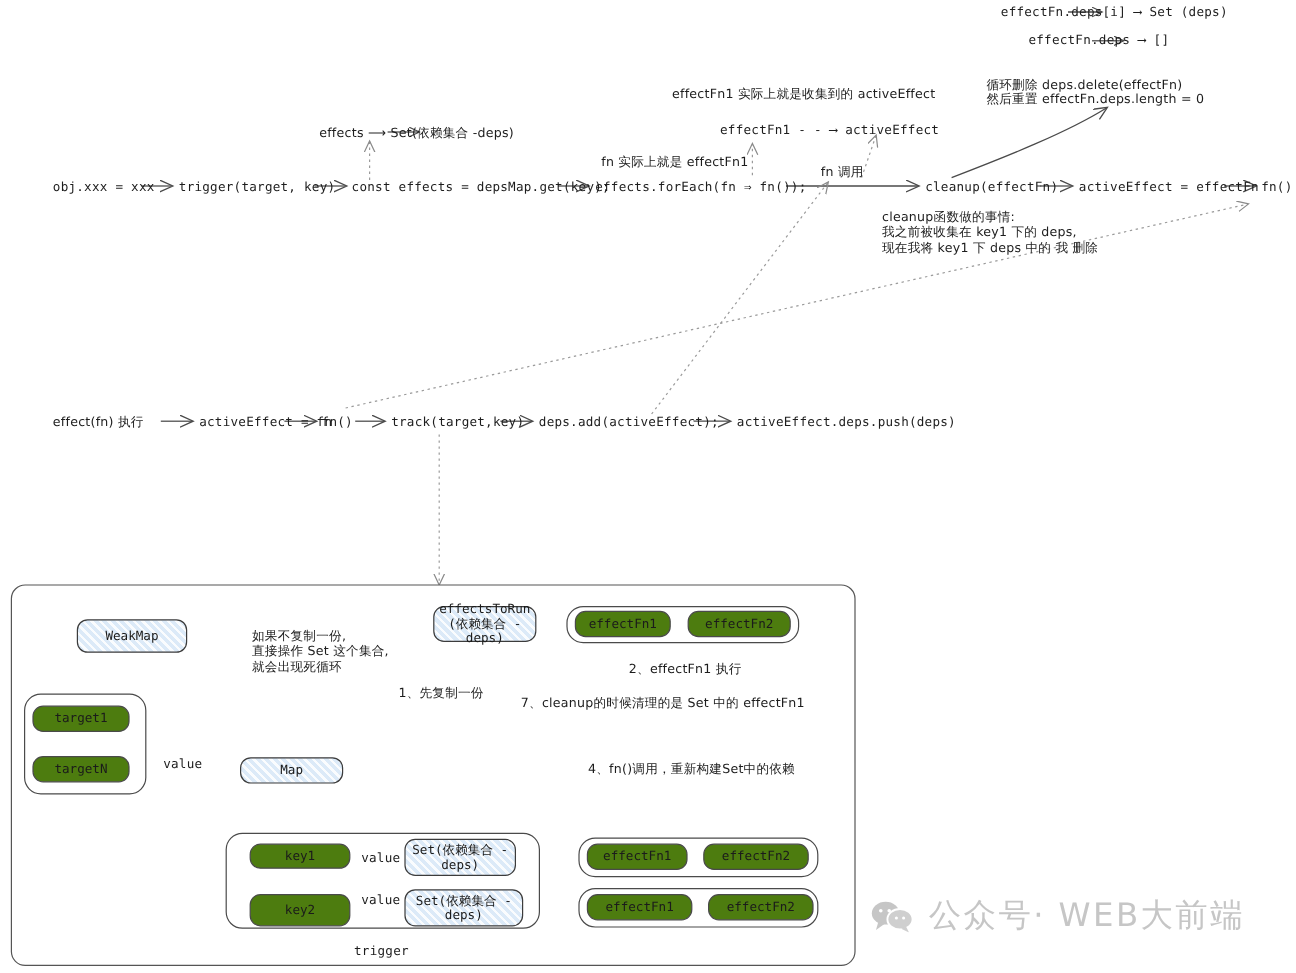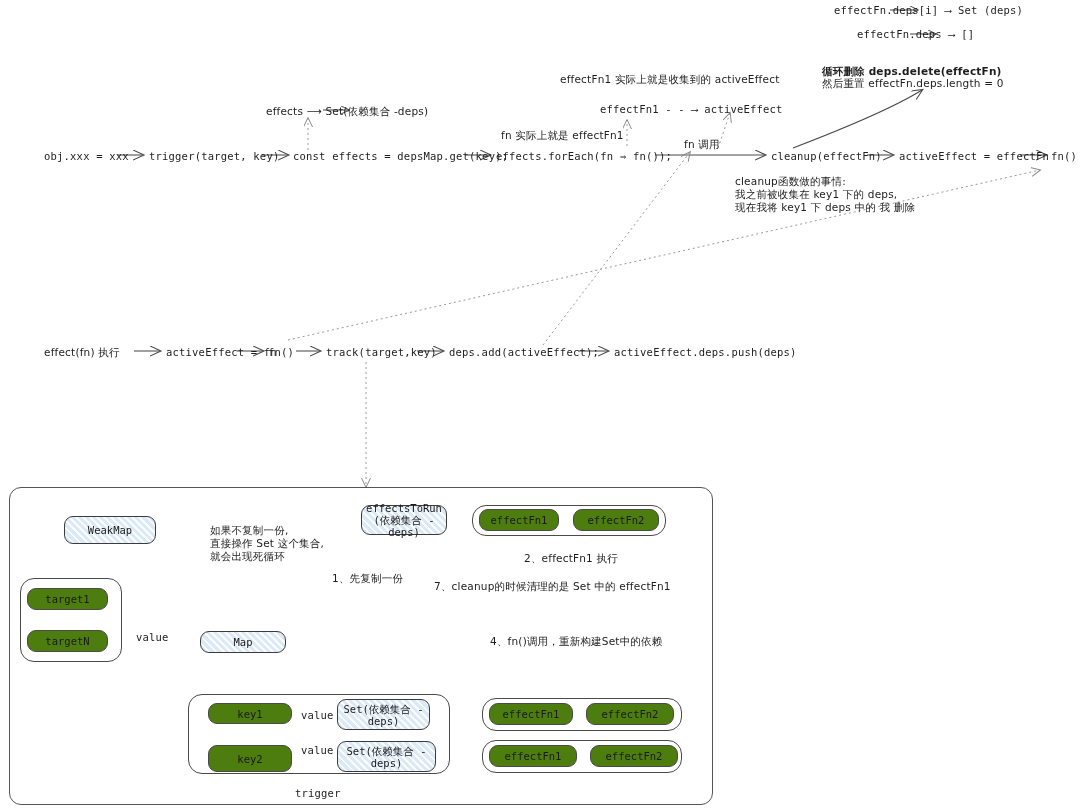--- a/index.html
+++ b/index.html
@@ -108,21 +108,21 @@
       <line x1="515" y1="536" x2="522" y2="617" marker-end="url(#ahf)"></line>
 
       <line x1="432" y1="710" x2="455" y2="600" marker-end="url(#ahf)"></line>
 
       <line x1="432" y1="706" x2="512" y2="632" marker-end="url(#ahf)"></line>
     </g>
   </svg>
 
   <div class="lbl" style="left:834px;top:3px;">effectFn.deps[i] ⟶ Set (deps)</div>
   <div class="lbl" style="left:857px;top:27px;">effectFn.deps ⟶ []</div>
-  <div class="lbl cn" style="left:822px;top:64px;font-weight:bold;">循环删除 deps.delete(effectFn)</div>
+  <div class="lbl cn" style="left:822px;top:64px;">循环删除 deps.delete(effectFn)</div>
   <div class="lbl cn" style="left:822px;top:76px;">然后重置 effectFn.deps.length = 0</div>
 
   <div class="lbl cn" style="left:560px;top:72px;">effectFn1 实际上就是收集到的 activeEffect</div>
   <div class="lbl cn" style="left:266px;top:104px;">effects ⟶ Set(依赖集合 -deps)</div>
   <div class="lbl" style="left:600px;top:102px;">effectFn1 - - ⟶ activeEffect</div>
   <div class="lbl cn" style="left:501px;top:128px;">fn 实际上就是 effectFn1</div>
   <div class="lbl cn" style="left:684px;top:137px;">fn 调用</div>
 
   <div class="lbl cn" style="left:735px;top:174px;">cleanup函数做的事情:</div>
   <div class="lbl cn" style="left:735px;top:187px;">我之前被收集在 key1 下的 deps,</div>
@@ -190,14 +190,29 @@
   </div>
 
   <div class="grpbox" style="left:482px;top:698px;width:200px;height:33px;"></div>
   <div class="nodebox" style="left:489px;top:703px;width:84px;height:22px;">effectFn1</div>
   <div class="nodebox" style="left:586px;top:703px;width:88px;height:22px;">effectFn2</div>
 
   <div class="grpbox" style="left:482px;top:740px;width:200px;height:33px;"></div>
   <div class="nodebox" style="left:489px;top:745px;width:88px;height:22px;">effectFn1</div>
   <div class="nodebox" style="left:590px;top:745px;width:88px;height:22px;">effectFn2</div>
 
+  <div class="wm" style="left:726px;top:745px;">
+    <span>
+      <svg width="36" height="27" viewBox="0 0 36 27">
+        <ellipse cx="12" cy="11" rx="11.5" ry="9.5" fill="#c6c6c6"></ellipse>
+        <path d="M6,18 L4,25 L11,20 z" fill="#c6c6c6"></path>
+        <ellipse cx="24" cy="16" rx="10.5" ry="8.5" fill="#cfcfcf" stroke="#ffffff" stroke-width="1.6"></ellipse>
+        <path d="M29,22 L31.5,27 L25,24 z" fill="#cfcfcf"></path>
+        <circle cx="8" cy="9" r="1.5" fill="#ffffff"></circle>
+        <circle cx="15" cy="9" r="1.5" fill="#ffffff"></circle>
+        <circle cx="21" cy="15" r="1.3" fill="#ffffff"></circle>
+        <circle cx="27" cy="15" r="1.3" fill="#ffffff"></circle>
+      </svg>
+    </span>
+    <span class="cnsm">公众号· WEB大前端</span>
+  </div>
 
 </div>
 
 </body></html>

